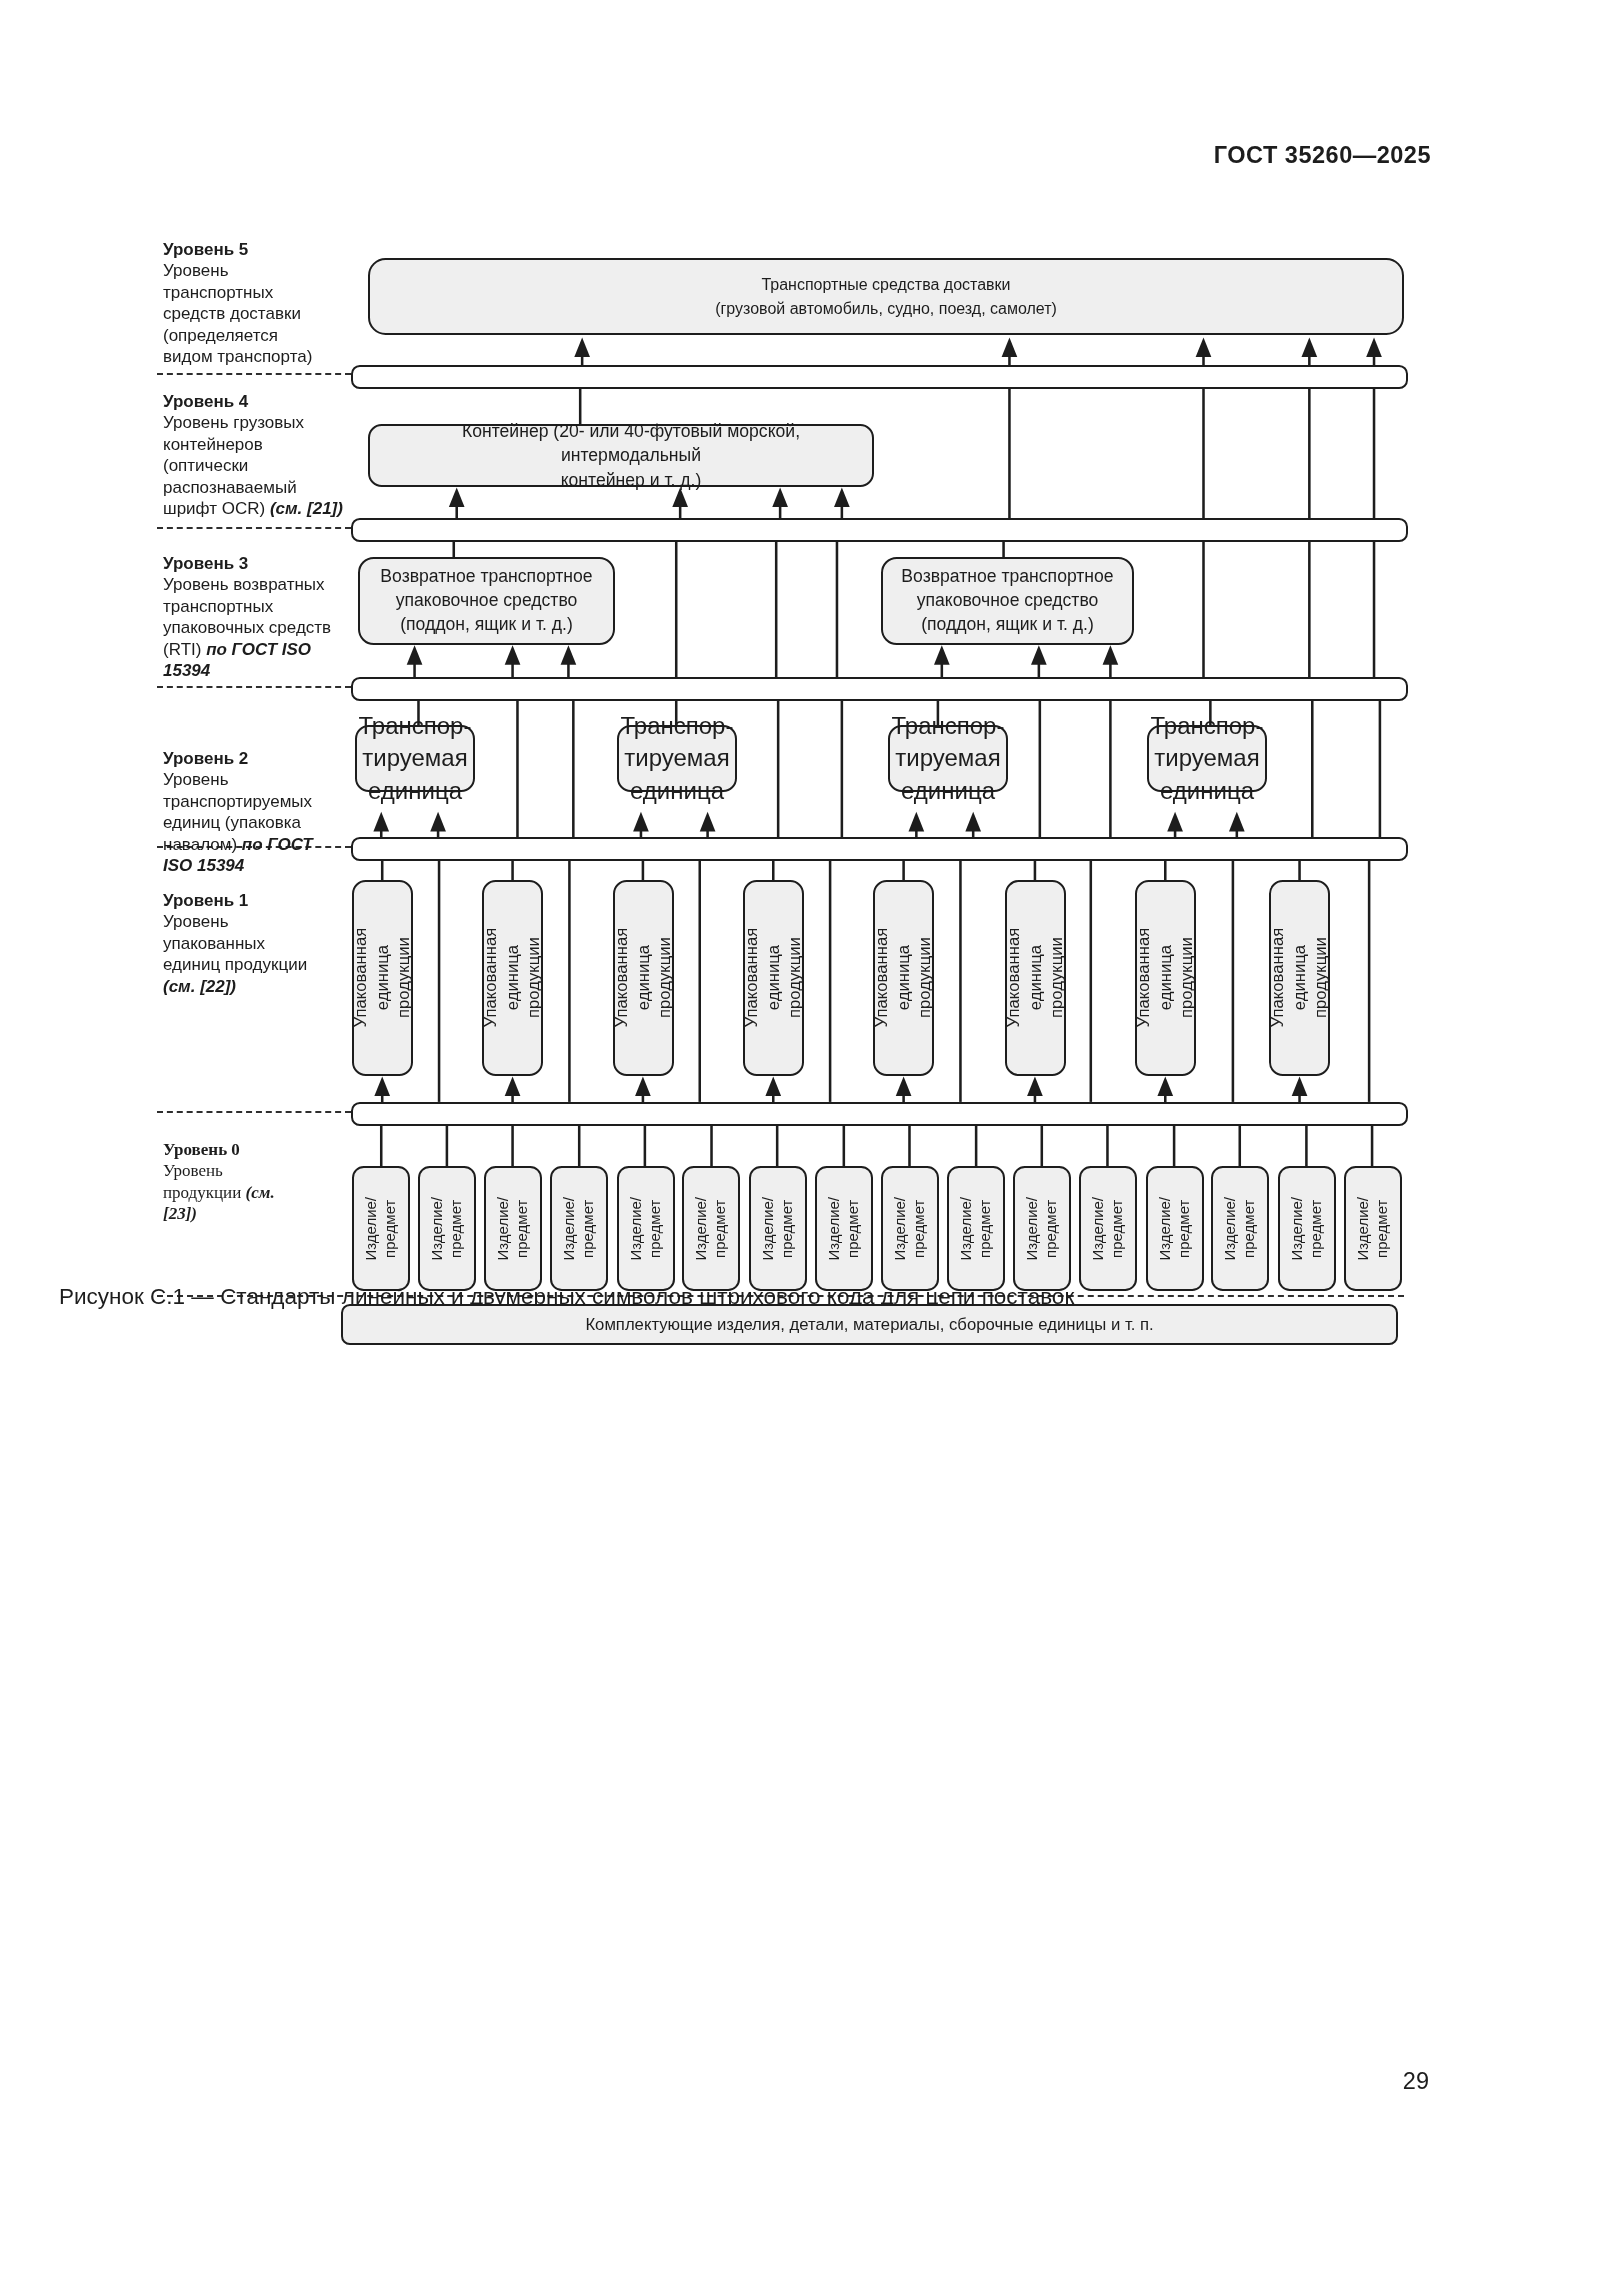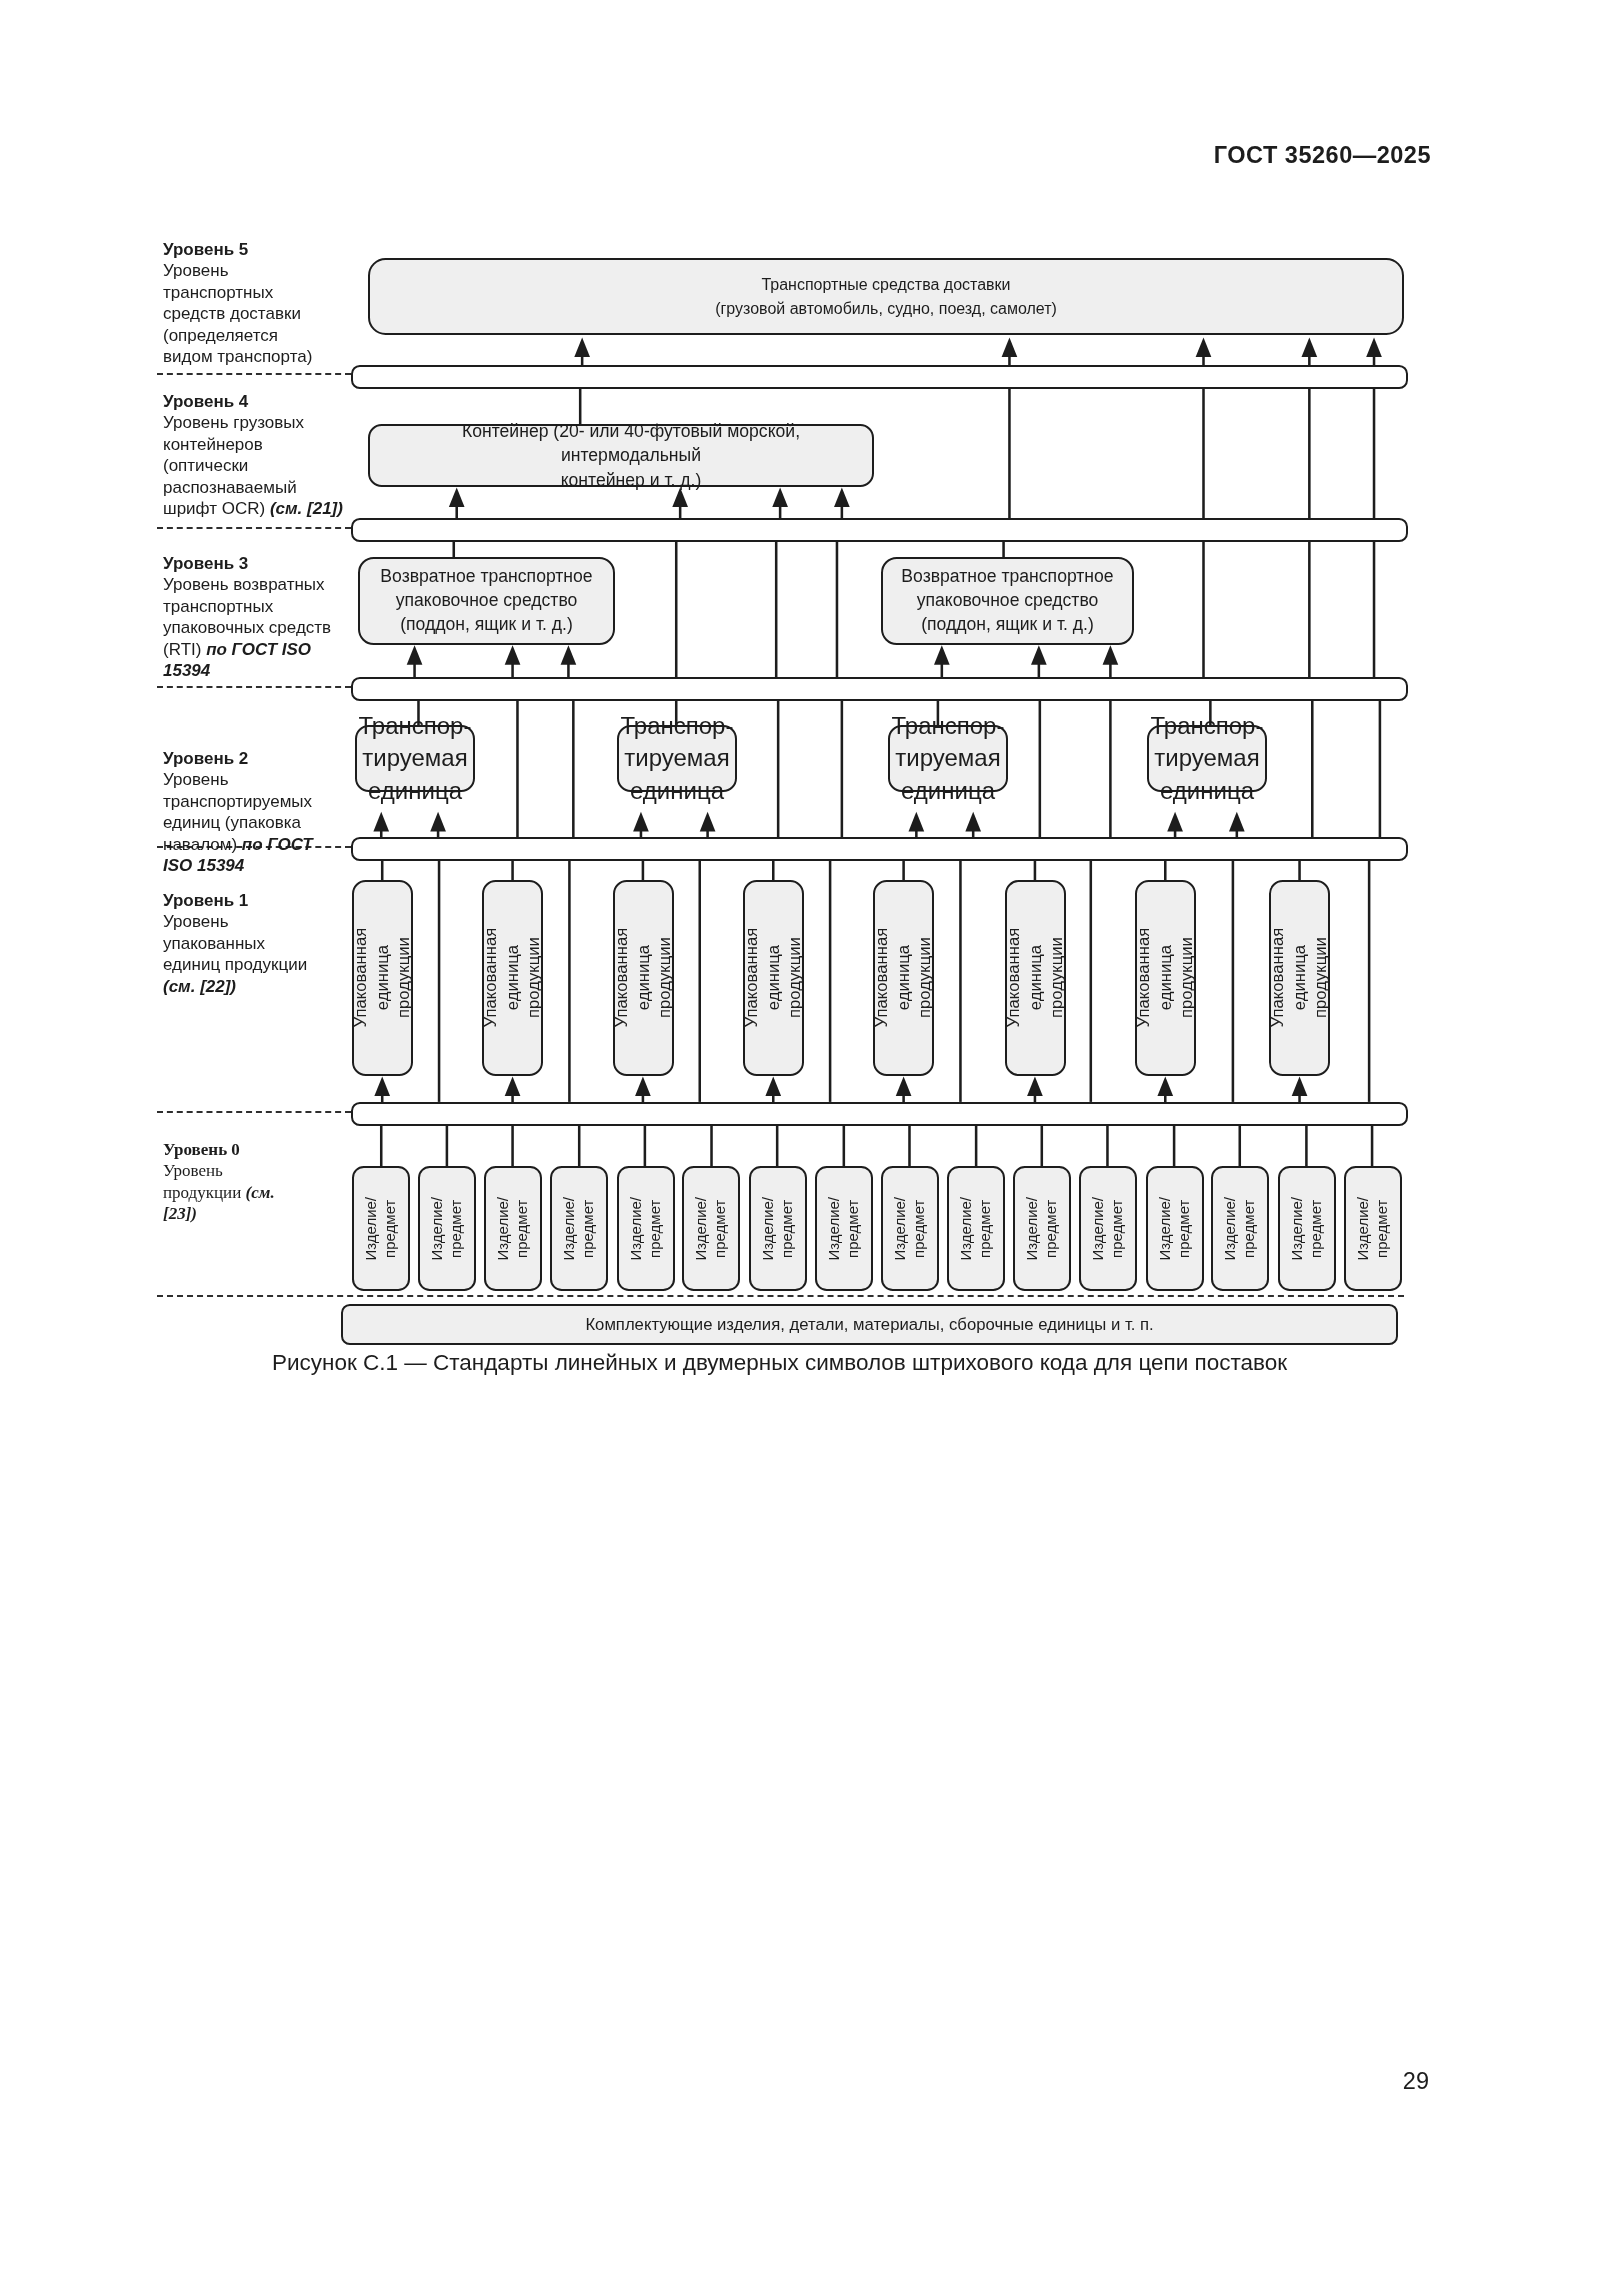--- a/index.html
+++ b/index.html
@@ -21,21 +21,21 @@
       z-index:2;box-sizing:border-box;}
   .bx .tx{white-space:pre-line;}
   .b-l5{left:368px;top:258px;width:1036px;height:77px;border-radius:17.6px;font-size:16px;line-height:1.5;}
   .b-l4{left:368px;top:424px;width:506px;height:63px;border-radius:13.7px;font-size:17.6px;line-height:1.4;padding-left:20px;}
   .b-rti{top:557px;height:88px;border-radius:15.7px;font-size:17.6px;line-height:1.35;}
   .b-l2{top:725px;width:120px;height:67px;border-radius:13.7px;font-size:24px;line-height:1.35;}
   .b-l1{top:880px;width:61px;height:196px;border-radius:13.7px;font-size:16.7px;line-height:1.3;}
   .b-l0{top:1166px;width:58px;height:125px;border-radius:11.8px;font-size:15px;line-height:1.25;}
   .rot{transform:rotate(-90deg);white-space:pre-line;text-align:center;}
   .b-bot{left:341px;top:1304px;width:1057px;height:41px;border-radius:8.8px;font-size:16.7px;}
-  .caption{position:absolute;left:59px;top:1350px;width:1441px;text-align:center;font-size:22.5px;}
+  .caption{position:absolute;left:59px;top:1284px;width:1441px;text-align:left;font-size:22.5px;}
   .pageno{position:absolute;top:2068px;left:0;width:1429px;text-align:right;font-size:23.5px;}
   svg.conn{position:absolute;left:0;top:0;z-index:1;pointer-events:none;}
 </style>
 </head>
 <body>
 
 <div class="page">
 
   <div class="hdr">ГОСТ 35260—2025</div>
 

